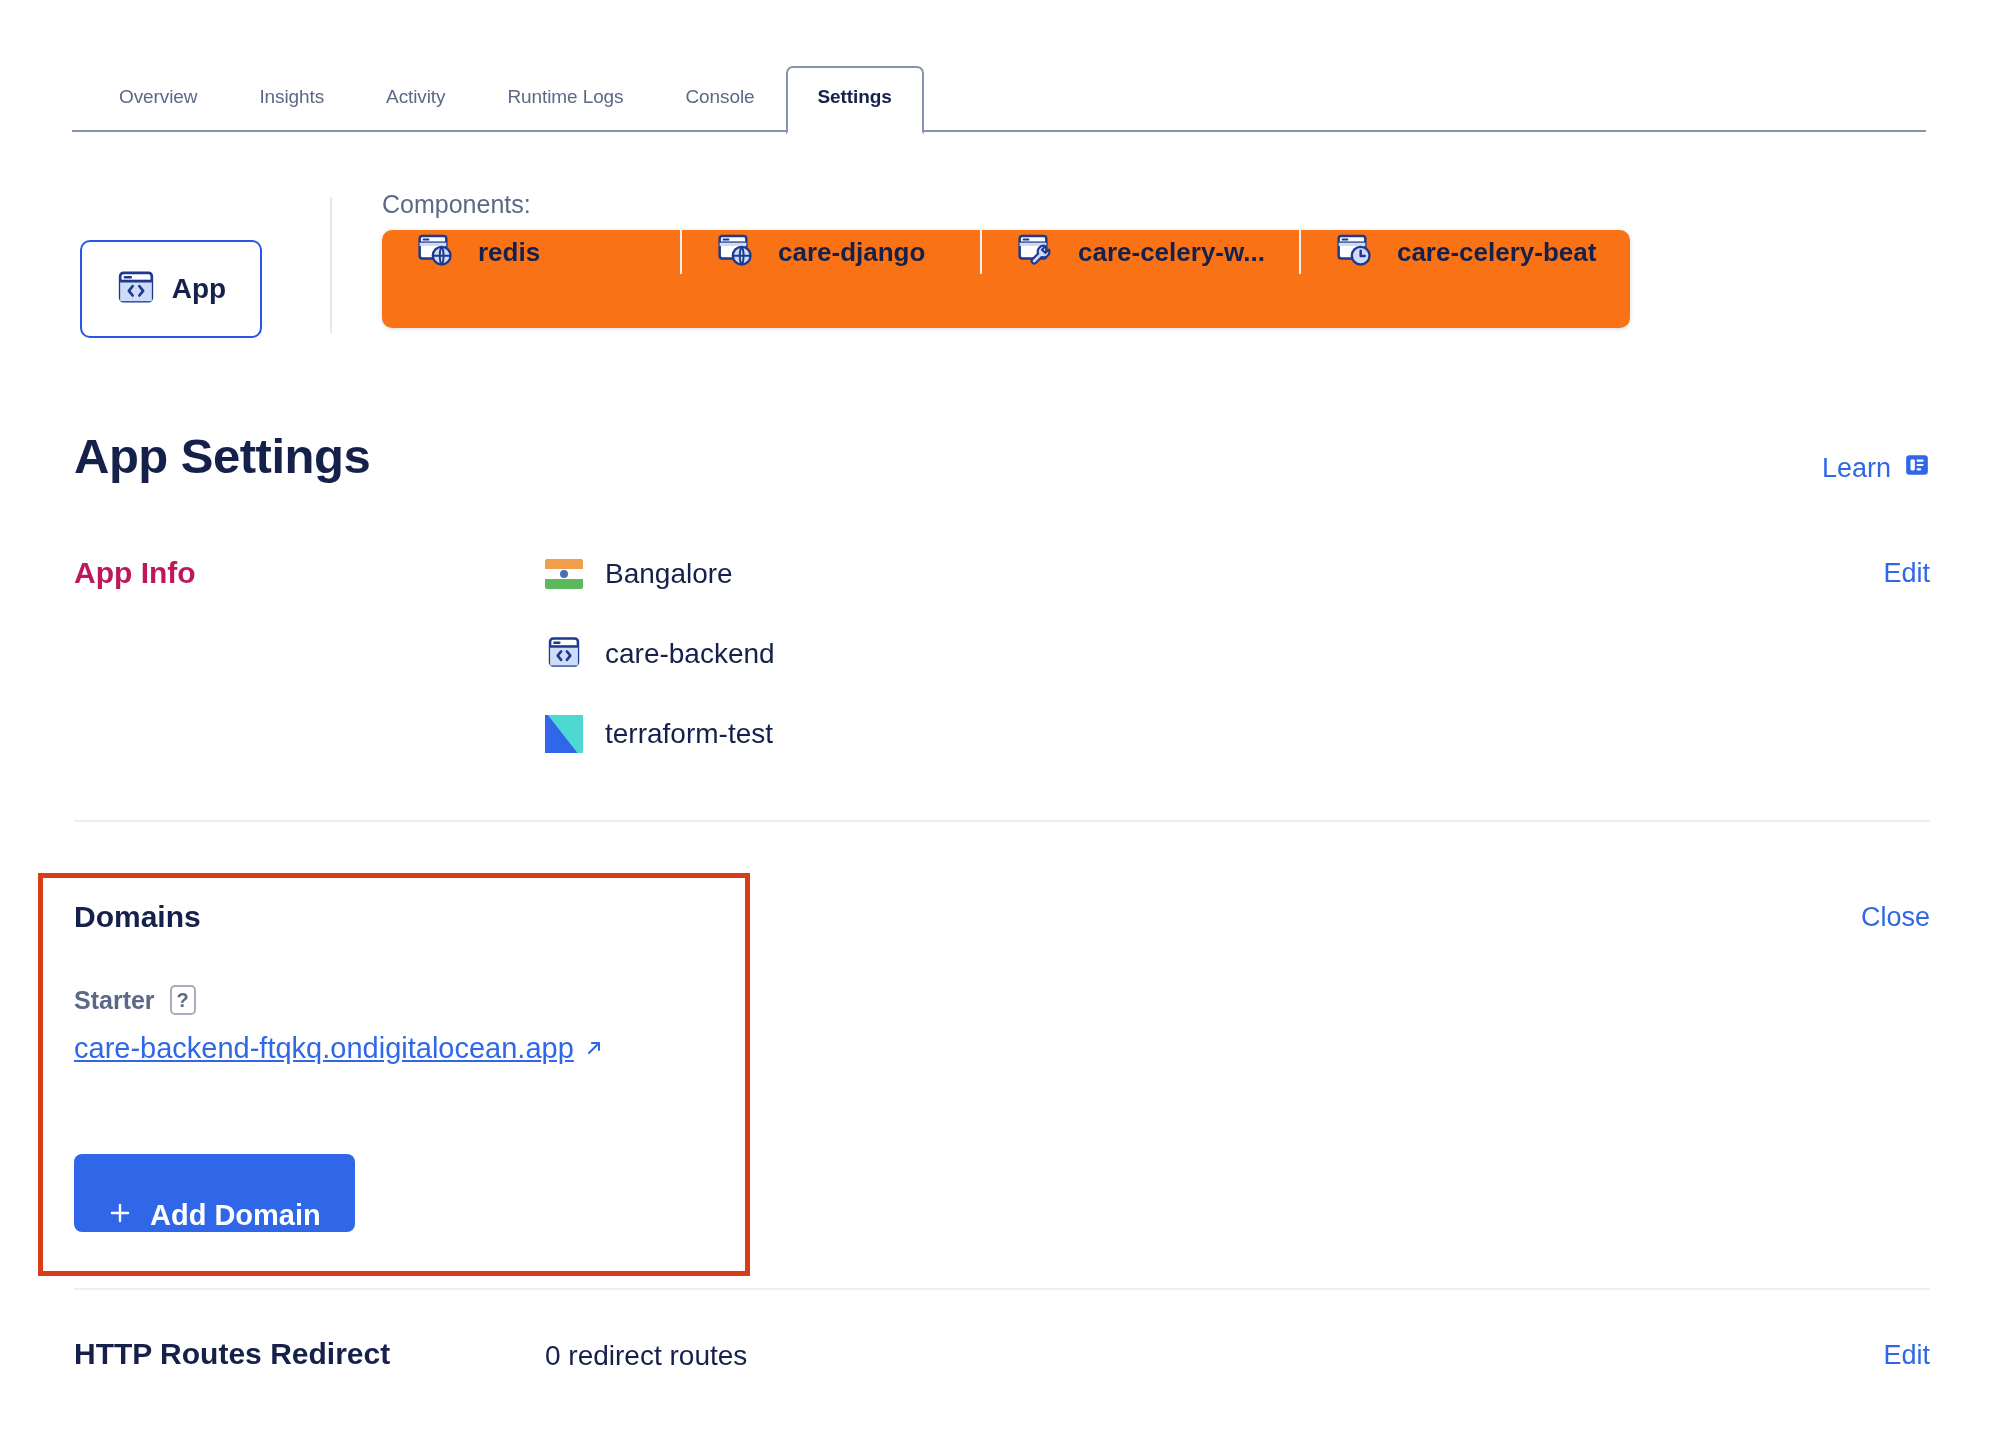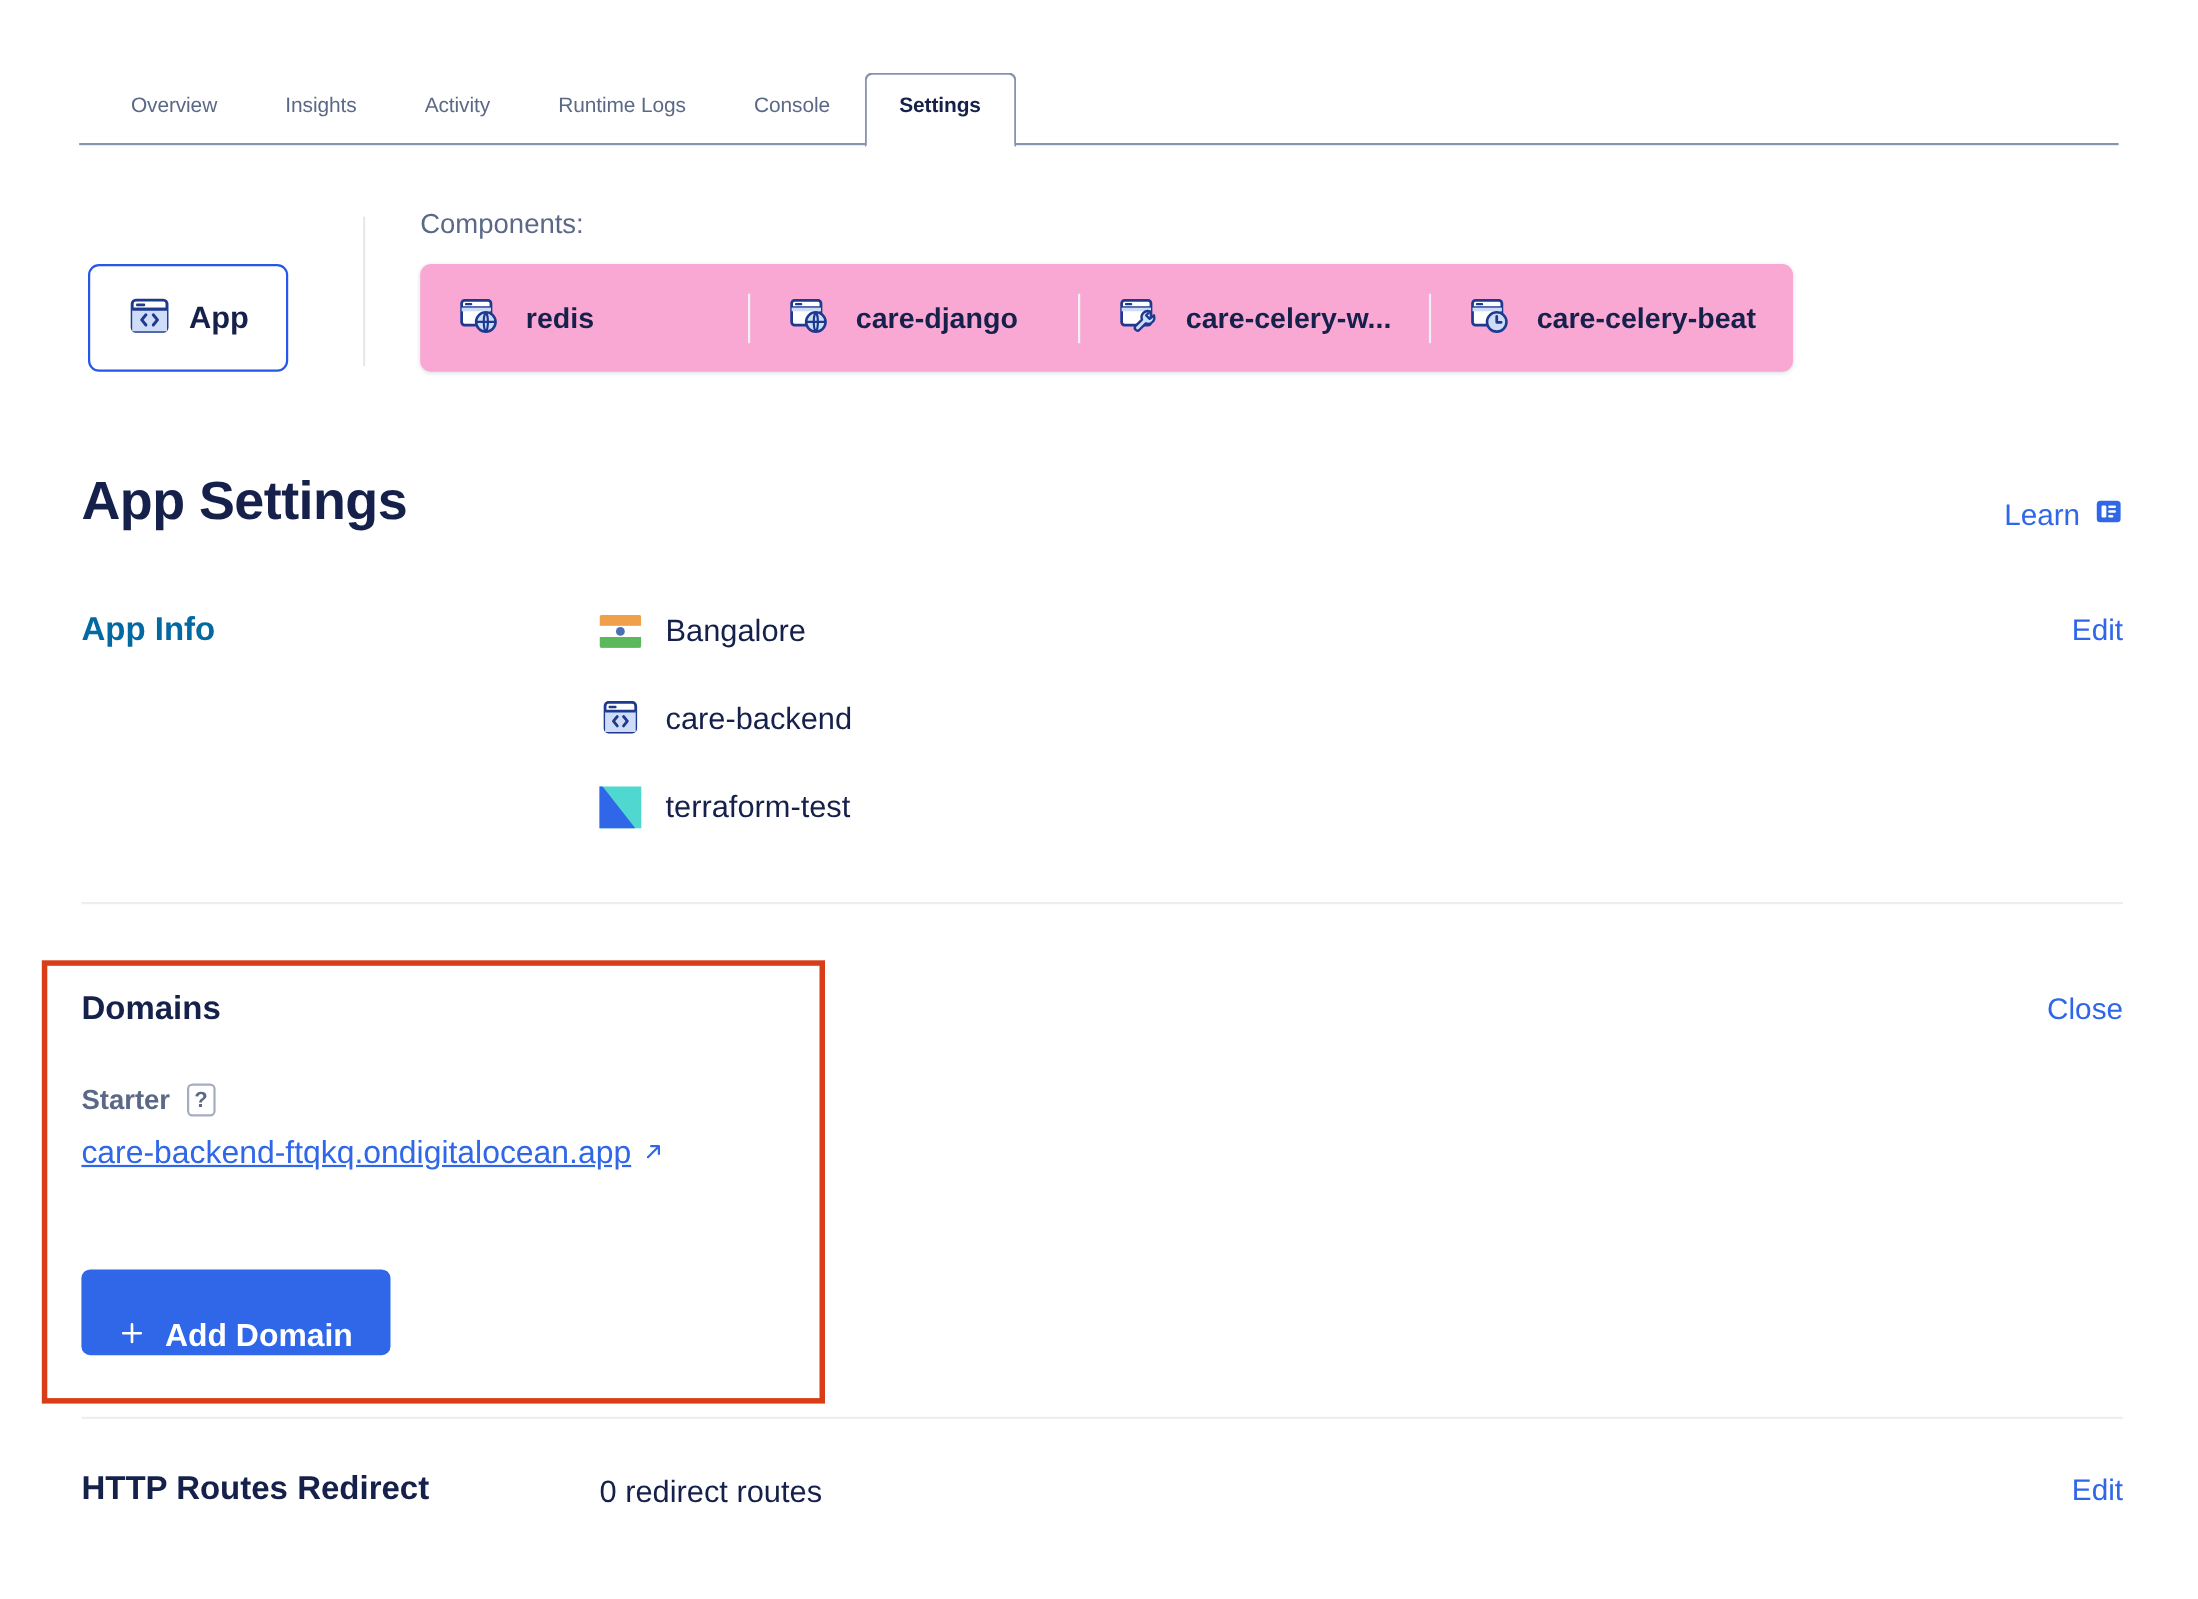--- a/index.html
+++ b/index.html
@@ -43,23 +43,23 @@
     background: #e5e8ed;
   }
   .appcard {
     position: absolute; left: 80px; top: 50px; width: 182px; height: 98px;
     border: 2px solid #2557e8; border-radius: 10px; background: #fff;
     display: flex; align-items: center; justify-content: center; gap: 16px;
     cursor: pointer;
   }
   .appcard .lbl { font-size: 28px; font-weight: 700; color: #16214b; }
   .comps {
-    position: absolute; left: 382px; top: 50px; height: 98px;
-    display: flex; align-items: center;
-    border-radius: 10px; background: #f9a8d4;
+    position: absolute; left: 382px; top: 40px; height: 98px;
+    display: flex; align-items: flex-start;
+    border-radius: 10px; background: #f97316;
     box-shadow: 0 1px 4px rgba(20,33,75,0.16);
   }
   .compcard {
     display: flex; align-items: center; gap: 22px;
     padding: 0 34px; min-width: 300px;
     border-right: 2px solid #eef0f4; cursor: pointer;
   }
   .compcard:last-child { border-right: none; }
   .compcard .lbl { font-size: 26px; font-weight: 700; color: #16214b; white-space: nowrap; }
 
@@ -71,21 +71,21 @@
   .learn {
     position: absolute; right: 68px; top: 452px;
     display: flex; align-items: center; gap: 13px;
     font-size: 27px; color: #2f67e8; cursor: pointer;
   }
 
   
   .section { position: absolute; left: 0; width: 1998px; }
   .sec-title {
     position: absolute; left: 74px; top: 0;
-    font-size: 30px; font-weight: 700; color: #0369a1;
+    font-size: 30px; font-weight: 700; color: #be185d;
   }
   .sec-action {
     position: absolute; right: 68px; top: 2px;
     font-size: 27px; color: #2f67e8; cursor: pointer;
   }
   .info-list { position: absolute; left: 545px; top: -22px; }
   .info-row { display: flex; align-items: center; gap: 22px; height: 80px; }
   .info-row .txt { font-size: 28px; color: #16214b; }
 
   .hr {

